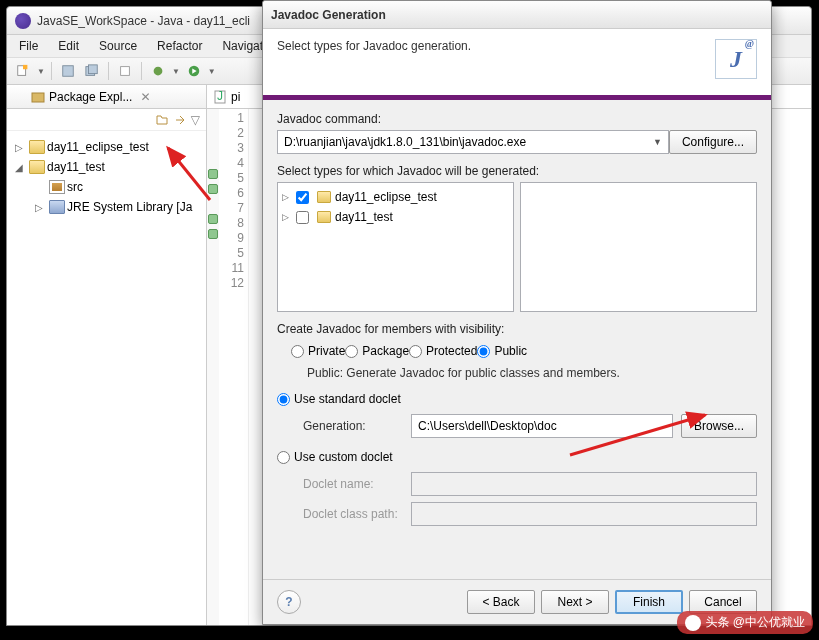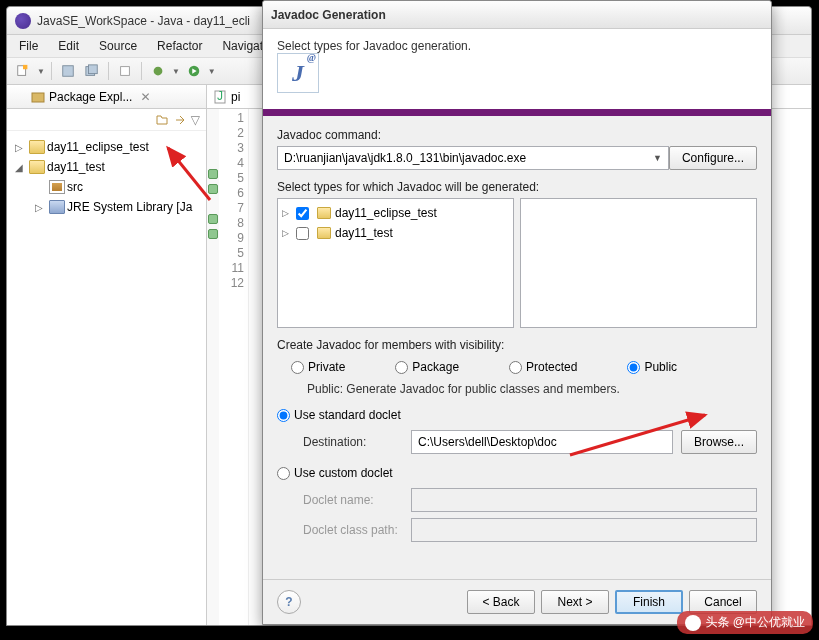--- a/index.html
+++ b/index.html
@@ -31,39 +31,39 @@
 .editor { flex: 1; background: #fff; display: flex; flex-direction: column; }
 .ed-tab { height: 24px; border-bottom: 1px solid #ccc; display: flex; align-items: center; padding: 0 6px; }
 .gutter { width: 30px; background: #fff; border-right: 1px solid #eee; text-align: right; padding: 2px 4px; color: #888; font-family: Consolas, monospace; font-size: 11px; line-height: 15px; }
 .ed-body { display: flex; flex: 1; }
 .marker-bar { width: 12px; background: #f8f8f8; position: relative; }
 .marker { position: absolute; left: 1px; width: 10px; height: 10px; background: #8fc78f; border: 1px solid #5a9a5a; border-radius: 2px; }
 
 
 .dialog { position: absolute; top: 0; left: 262px; width: 510px; height: 625px; background: #f0f0f0; border: 1px solid #888; box-shadow: 0 4px 16px rgba(0,0,0,0.4); border-radius: 3px 3px 0 0; display: flex; flex-direction: column; }
 .dlg-title { height: 28px; background: linear-gradient(#fdfdfd,#e4e4e4); border-bottom: 1px solid #ccc; padding: 0 8px; display: flex; align-items: center; font-weight: 700; color: #333; border-radius: 3px 3px 0 0; }
-.dlg-header { background: #fff; padding: 10px 14px 16px; border-bottom: 7px solid #701a75; display: flex; align-items: flex-start; flex-direction: column; }
+.dlg-header { background: #fff; padding: 10px 14px 16px; border-bottom: 5px solid #701a75; display: flex; align-items: flex-start; }
 .dlg-header .txt { flex: 1; color: #333; }
 .dlg-header .jic { width: 42px; height: 40px; border: 1px solid #bcd; background: #fff; display: flex; align-items: center; justify-content: center; font-size: 24px; font-weight: bold; font-style: italic; color: #4a6db0; font-family: Georgia, serif; position: relative; }
 .dlg-header .jic::before { content:"@"; position:absolute; top:-2px; right:2px; font-size:10px; color:#4a6db0; font-style:normal; }
 .dlg-body { padding: 12px 14px; flex: 1; }
 .field-label { color: #222; margin-bottom: 4px; }
 .row { display: flex; gap: 0; align-items: flex-start; margin-bottom: 10px; }
 .combo, .text-input { height: 24px; border: 1px solid #abadb3; background: #fff; padding: 0 6px; display: flex; align-items: center; }
 .combo { flex: 1; justify-content: space-between; }
 .combo .arr { color: #555; font-size: 9px; }
 .btn { height: 24px; padding: 0 12px; background: linear-gradient(#fdfdfd,#e8e8e8); border: 1px solid #999; border-radius: 2px; display: flex; align-items: center; justify-content: center; cursor: default; min-width: 68px; }
 .btn.primary { border: 2px solid #5b9bd5; background: linear-gradient(#eaf3fb,#d4e7f7); }
 .tree-box { border: 1px solid #abadb3; background: #fff; height: 130px; padding: 4px; overflow: auto; }
 .boxes { display: flex; gap: 6px; margin-bottom: 10px; }
 .boxes .tree-box { flex: 1; }
 .tb-row { display: flex; align-items: center; height: 20px; gap: 4px; }
 .tb-row .tw { width: 10px; font-size: 9px; color: #666; }
 input[type=checkbox], input[type=radio] { margin-right: 4px; vertical-align: middle; }
-.radio-row { display: flex; gap: 50px; padding: 4px 14px; align-items: center; }
+.radio-row { display: flex; padding: 4px 14px; align-items: center; }
 .radio-row label { display: flex; align-items: center; }
 .desc { padding: 4px 14px 10px 30px; color: #333; }
 .sub-form { padding-left: 26px; }
 .sub-row { display: flex; align-items: center; gap: 8px; margin: 6px 0; }
 .sub-row .lbl { width: 100px; color: #333; }
 .sub-row.disabled .lbl { color: #999; }
 .sub-row .text-input { flex: 1; }
 .sub-row.disabled .text-input { background: #f0f0f0; color: #999; }
 .dlg-footer { border-top: 1px solid #ccc; padding: 10px 14px; display: flex; align-items: center; gap: 6px; }
 .help { width: 24px; height: 24px; border-radius: 50%; border: 1px solid #aaa; display: flex; align-items: center; justify-content: center; color: #5b7fb0; font-weight: bold; background: linear-gradient(#fff,#eee); }
@@ -264,21 +264,21 @@
         </label>
     </div>
     <div class="desc">Public: Generate Javadoc for public classes and members.</div>
 
     <label style="display:flex;align-items:center;padding:2px 0">
       <input type="radio" name="doclet" checked="" style="">
         <span>Use standard doclet</span>
     </label>
     <div class="sub-form">
       <div class="sub-row">
-        <span class="lbl">Destination:</span>
+        <span class="lbl">Generation:</span>
         <div class="text-input">
             <span>C:\Users\dell\Desktop\doc</span>
           </div>
         <div class="btn">
             <span>Browse...</span>
           </div>
       </div>
     </div>
 
     <label style="display:flex;align-items:center;padding:6px 0 2px">

